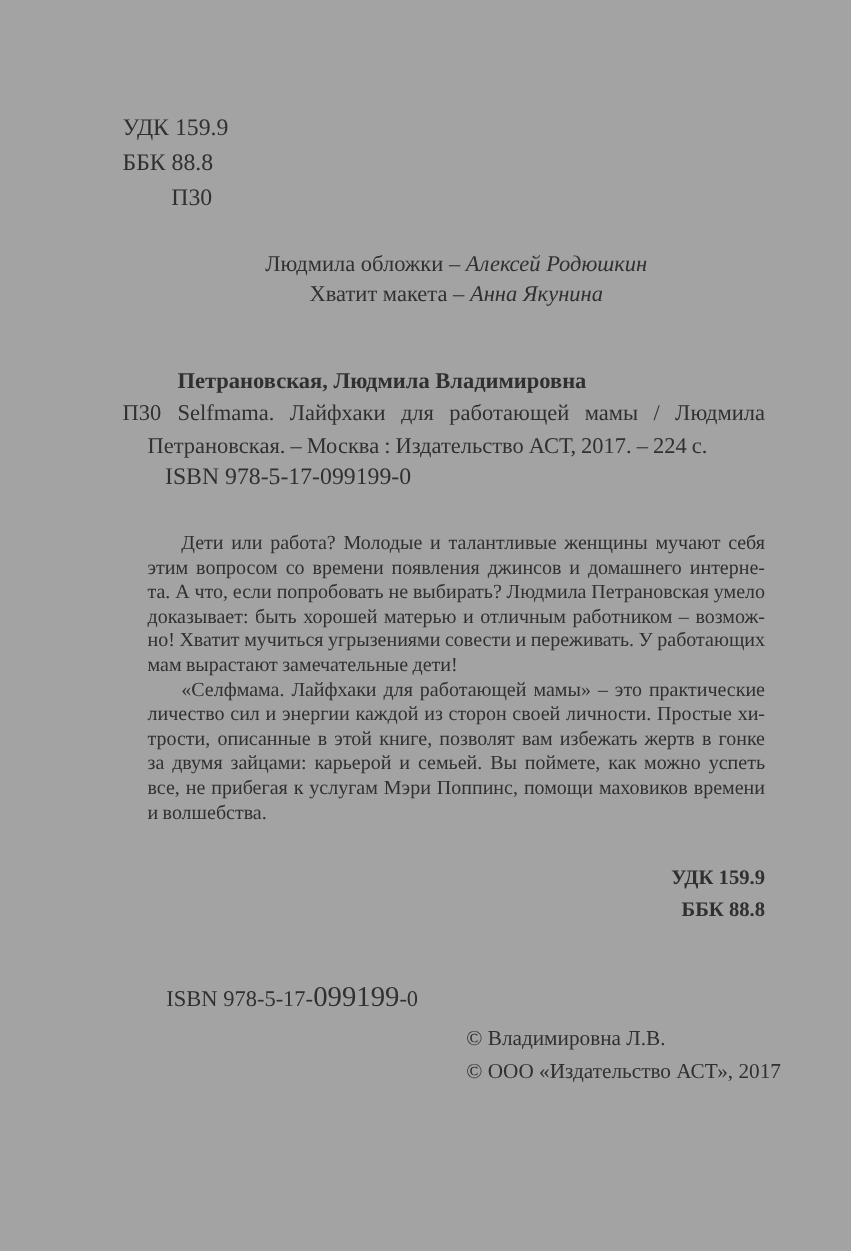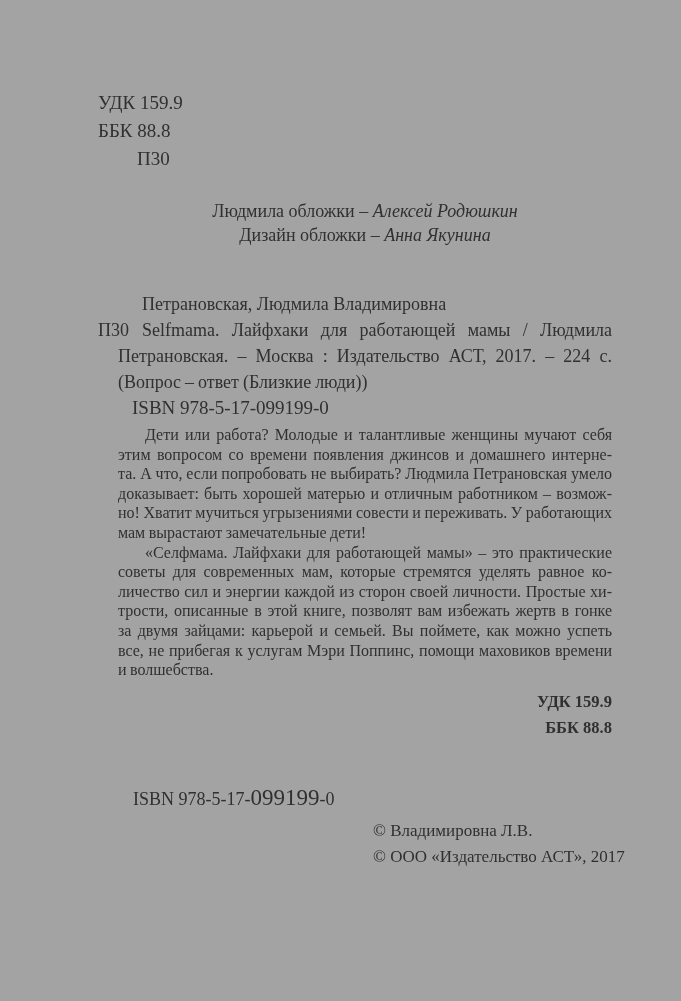--- a/index.html
+++ b/index.html
@@ -37,21 +37,21 @@
 
   
   .catalog {
     position: absolute;
     left: 118px;
     top: 291px;
     width: 494px;
     font-size: 18px;
     line-height: 26px;
   }
-  .catalog-heading { font-weight: normal; text-indent: 24px; }
+  .catalog-heading { font-weight: bold; text-indent: 24px; }
   .catalog-code { position: absolute; left: -20px; top: 26px; }
   .catalog-lines .tline {
     text-align: justify;
     text-align-last: justify;
     word-spacing: -0.5px;
   }
   .catalog-lines .tline:first-child { text-indent: 24px; }
   .catalog-lines .tline:last-child { text-align: left; text-align-last: left; }
   .catalog-isbn { text-indent: 14px; font-size: 19px; }
 
@@ -104,46 +104,44 @@
 <div class="page">
 
   <div class="top-codes">
     <div>УДК 159.9</div>
     <div>ББК 88.8</div>
     <div class="code-indent">П30</div>
   </div>
 
   <div class="credits">
     <div><span>Людмила обложки – </span><span class="credit-name">Алексей Родюшкин</span></div>
-    <div><span>Дизайн обложки – </span><span class="credit-name">Анна Якунина</span></div>
+    <div><span>Хватит макета – </span><span class="credit-name">Анна Якунина</span></div>
   </div>
 
   <div class="catalog">
     <div class="catalog-heading">Петрановская, Людмила Владимировна</div>
     <span class="catalog-code">П30</span>
     <div class="catalog-lines">
         <div class="tline">Selfmama. Лайфхаки для работающей мамы / Людмила</div>
         <div class="tline">Петрановская. – Москва : Издательство АСТ, 2017. – 224 с.</div>
-        <div class="tline">(Вопрос – ответ (Близкие люди))</div>
       </div>
     <div class="catalog-isbn">ISBN 978-5-17-099199-0</div>
   </div>
 
   <div class="annotation">
     <div class="para">
         <div class="tline">Дети или работа? Молодые и талантливые женщины мучают себя</div>
         <div class="tline">этим вопросом со времени появления джинсов и домашнего интерне-</div>
         <div class="tline">та. А что, если попробовать не выбирать? Людмила Петрановская умело</div>
         <div class="tline">доказывает: быть хорошей матерью и отличным работником – возмож-</div>
         <div class="tline">но! Хватит мучиться угрызениями совести и переживать. У работающих</div>
         <div class="tline">мам вырастают замечательные дети!</div>
       </div>
     <div class="para">
         <div class="tline">«Селфмама. Лайфхаки для работающей мамы» – это практические</div>
-        <div class="tline">советы для современных мам, которые стремятся уделять равное ко-</div>
         <div class="tline">личество сил и энергии каждой из сторон своей личности. Простые хи-</div>
         <div class="tline">трости, описанные в этой книге, позволят вам избежать жертв в гонке</div>
         <div class="tline">за двумя зайцами: карьерой и семьей. Вы поймете, как можно успеть</div>
         <div class="tline">все, не прибегая к услугам Мэри Поппинс, помощи маховиков времени</div>
         <div class="tline">и волшебства.</div>
       </div>
   </div>
 
   <div class="bottom-codes">
     <div>УДК 159.9</div>

